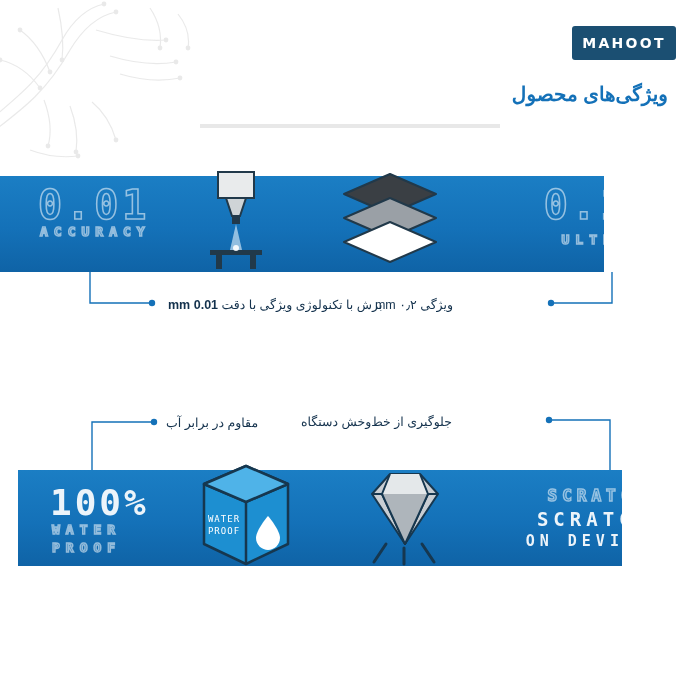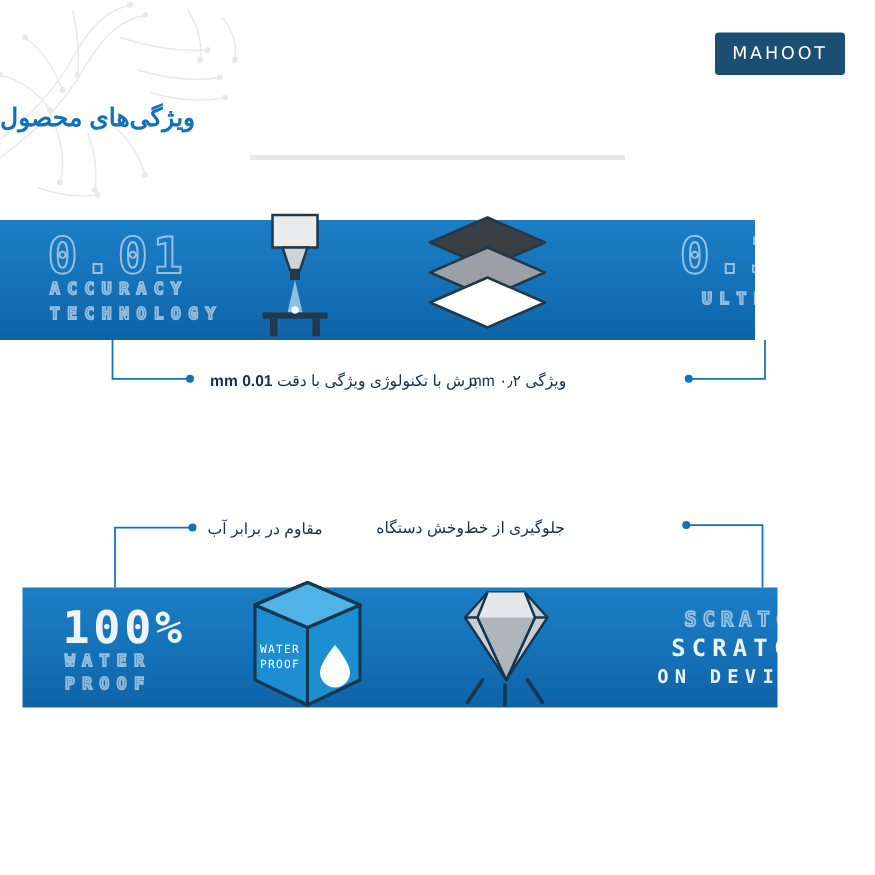--- a/index.html
+++ b/index.html
@@ -42,31 +42,31 @@
     background: #1b4f72;
     border-radius: 3px;
     display: flex;
     align-items: center;
     justify-content: center;
   }
   .logo-text {
     color: #ffffff;
     font-size: 14px;
     letter-spacing: 2.3px;
-    font-weight: normal;
+    font-weight: bold;
     font-family: "DejaVu Sans", sans-serif;
   }
 
   
   .title {
     position: absolute;
     top: 82px;
     left: 0;
     width: 668px;
-    text-align: left;
+    text-align: right;
     color: #1471b8;
     font-size: 20px;
     font-weight: bold;
     direction: rtl;
   }
   .title-rule {
     position: absolute;
     top: 124px;
     left: 200px;
     width: 300px;
@@ -264,42 +264,41 @@
     <span class="logo-text">MAHOOT</span>
   </div>
 
   <div class="title">ویژگی‌های محصول</div>
   <div class="title-rule"></div>
 
   <div class="band top">
     <div class="band-inner">
       <div class="ghost num-accuracy">0.01</div>
       <div class="ghost lbl-accuracy">ACCURACY</div>
-      <div class="ghost lbl-technology">TECHNOLOGY</div>
 
       <svg class="icon-laser" viewBox="0 0 80 106">
         <rect x="22" y="6" width="36" height="26" fill="#e9ebec" stroke="#21394a" stroke-width="2"></rect>
         <path d="M30,32 L50,32 L44,50 L36,50 Z" fill="#cfd4d7" stroke="#21394a" stroke-width="2"></path>
         <rect x="36" y="50" width="8" height="8" fill="#21394a"></rect>
         <path d="M40,58 L34,84 L46,84 Z" fill="#bcd9ef" opacity="0.75"></path>
         <rect x="14" y="84" width="52" height="5" fill="#21394a"></rect>
         <rect x="20" y="89" width="6" height="14" fill="#21394a"></rect>
         <rect x="54" y="89" width="6" height="14" fill="#21394a"></rect>
         <circle cx="40" cy="82" r="3" fill="#ffffff" opacity="0.9"></circle>
       </svg>
 
       <svg class="icon-layers" viewBox="0 0 120 104">
         <g stroke="#21394a" stroke-width="2" stroke-linejoin="round">
           <path d="M60,6 L106,26 L60,46 L14,26 Z" fill="#3a3f44"></path>
           <path d="M60,30 L106,50 L60,70 L14,50 Z" fill="#9aa0a6"></path>
           <path d="M60,54 L106,74 L60,94 L14,74 Z" fill="#ffffff"></path>
         </g>
       </svg>
 
-      <div class="ghost num-ultrathin">0.3</div>
+      <div class="ghost num-ultrathin">0.1</div>
       <div class="ghost lbl-ultrathin">ULTRATHIN</div>
     </div>
   </div>
 
   <div class="band bottom">
     <div class="band-inner">
       <div class="ghost solid num-waterproof">100%</div>
       <div class="ghost lbl-water">WATER</div>
       <div class="ghost lbl-proof">PROOF</div>
 

